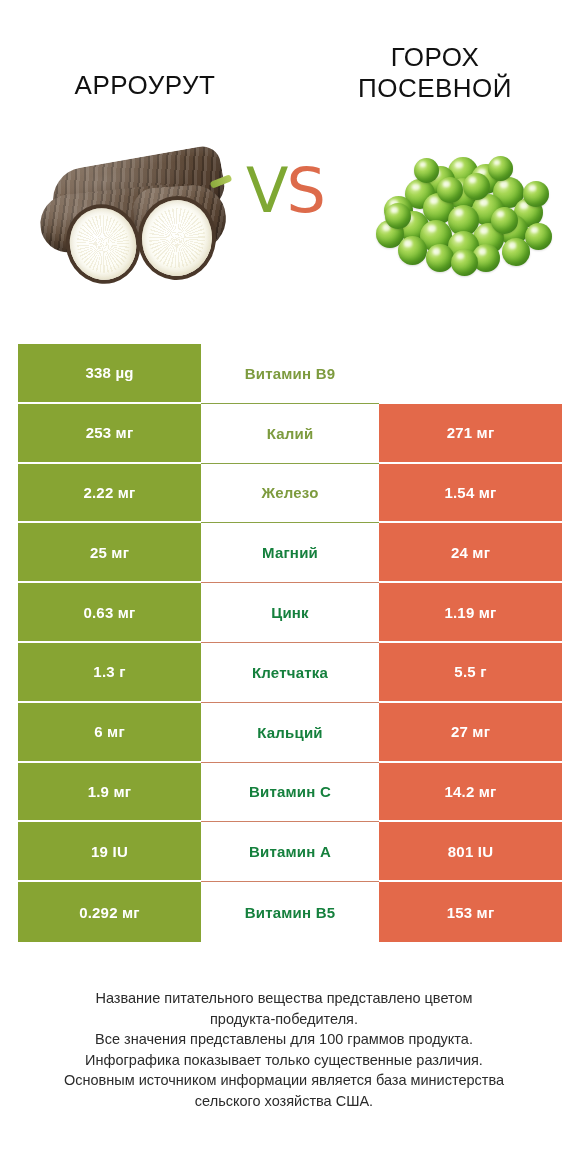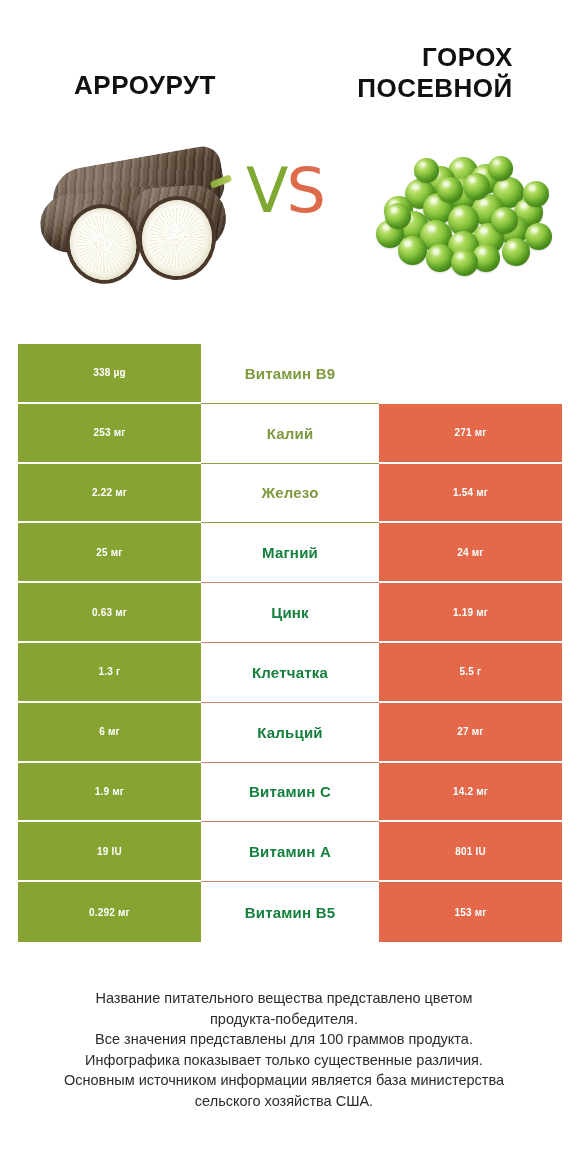--- a/index.html
+++ b/index.html
@@ -33,24 +33,24 @@
   }
   .title-cell {
     width: 50%;
     display: flex;
     justify-content: center;
     padding-top: 42px;
     box-sizing: border-box;
   }
   .title-text {
     font-size: 26px;
-    font-weight: 700;
+    font-weight: 400;
     color: #111111;
     letter-spacing: 0.5px;
-    text-align: right;
+    text-align: center;
     line-height: 1.18;
     text-transform: uppercase;
     white-space: pre-line;
   }
   .title-cell.left .title-text { padding-top: 28px; }
 
   
   .hero {
     position: absolute;
     top: 140px;
@@ -171,21 +171,21 @@
   .row {
     display: flex;
     width: 100%;
     height: 59.8px;
   }
   .cell {
     display: flex;
     align-items: center;
     justify-content: center;
     box-sizing: border-box;
-    font-size: 10px;
+    font-size: 15px;
     letter-spacing: .2px;
   }
   .cell-left, .cell-right {
     width: 183px;
     color: #ffffff;
     font-weight: bold;
   }
   .cell-left  { background: #87A433; border-bottom: 2px solid #ffffff; }
   .cell-right { background: #E3694A; border-bottom: 2px solid #ffffff; }
   .row:last-child .cell-left,

